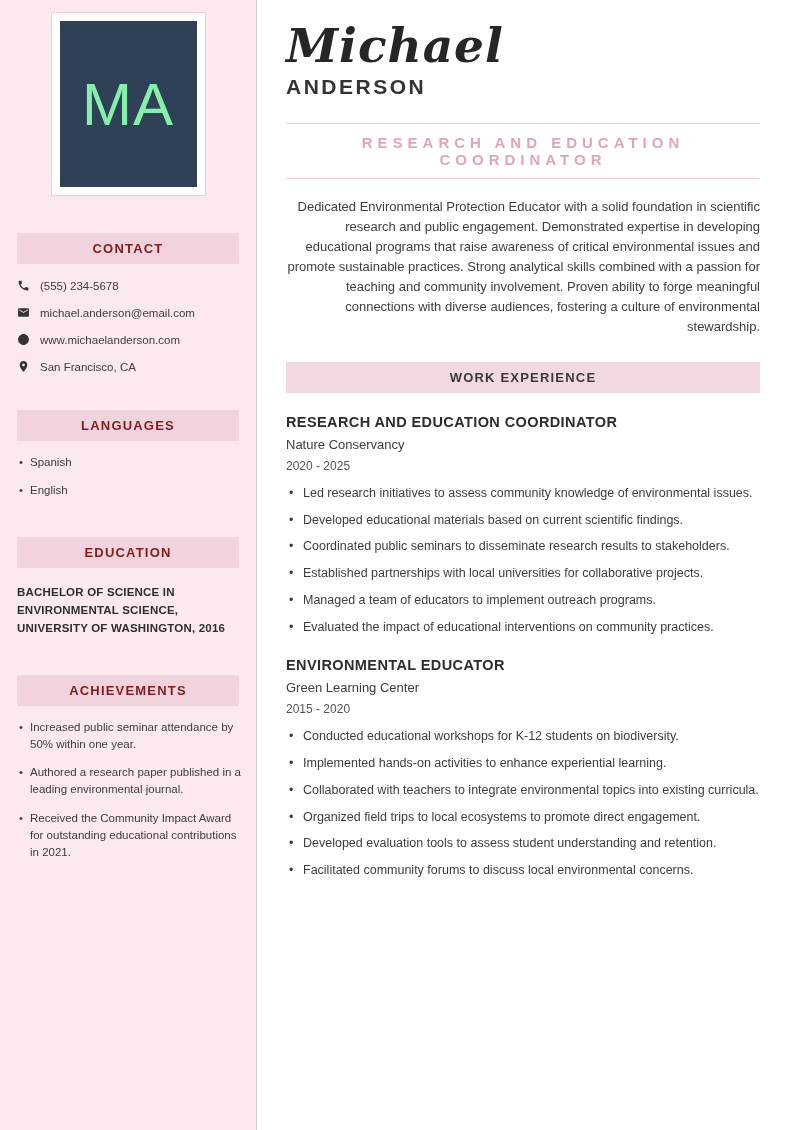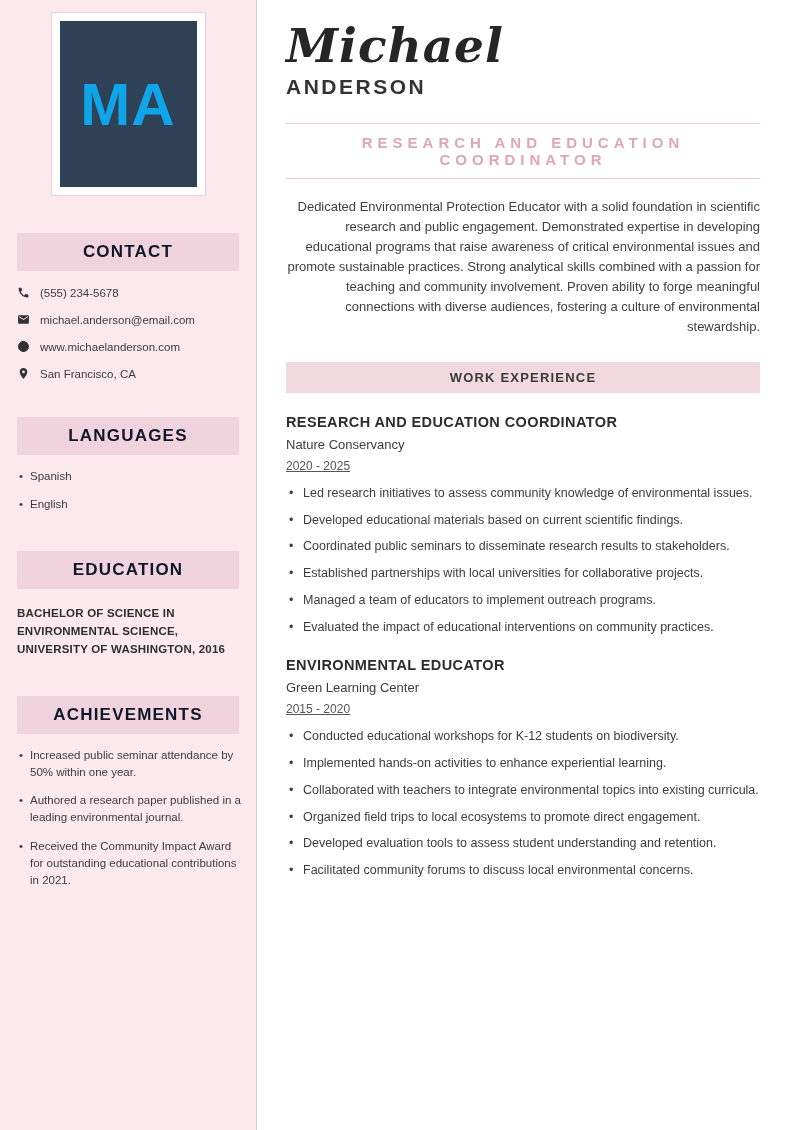--- a/index.html
+++ b/index.html
@@ -14,27 +14,27 @@
   }
   .avatar-frame {
     width:155px; height:184px; margin:0 auto;
     background:#ffffff; border:1px solid #f2cdd8; padding:8px;
   }
   .avatar-box {
     width:100%; height:100%; background:#2e4156;
     display:flex; align-items:center; justify-content:center;
   }
   .avatar-initials {
-    font-size:60px; color:#0ea5e9; letter-spacing:1px; font-weight:700;
+    font-size:60px; color:#86efac; letter-spacing:1px; font-weight:400;
   }
   .side-section { margin-top:37px; }
   .side-band {
-    background:#f0d3dc; margin:0 17px; height:38px;
+    background:#f0d3dc; margin:0 17px; height:31px;
     display:flex; align-items:center; justify-content:center;
-    font-weight:bold; font-size:17px; letter-spacing:1.2px; color:#0f172a;
+    font-weight:bold; font-size:13px; letter-spacing:1.2px; color:#7f1d1d;
   }
   .contact-list { padding:15px 32px 0 17px; }
   .contact-item {
     display:flex; align-items:center; gap:10px;
     margin-bottom:14px; font-size:11.5px; color:#3d3d3d;
   }
   .contact-icon { width:13px; height:13px; flex-shrink:0; fill:#333; }
   .side-list { list-style:none; padding:13px 14px 0 18px; }
   .side-list li {
     position:relative; padding-left:12px; margin-bottom:11px;
@@ -67,21 +67,21 @@
     margin-top:18px; font-size:13px; line-height:20px; color:#3f3f3f;text-align:right;
   }
   .work-band {
     margin-top:25px; height:31px; background:#f2d9e0;
     display:flex; align-items:center; justify-content:center;
     font-weight:bold; font-size:13px; letter-spacing:1.2px; color:#3a3a3a;
   }
   .job { margin-top:21px; }
   .job-title { font-size:14.5px; font-weight:bold; color:#2d2d2d; letter-spacing:0.4px; }
   .job-company { font-size:13px; color:#3d3d3d; margin-top:7px; }
-  .job-dates { font-size:12px; color:#555555; margin-top:7px;text-decoration:underline; }
+  .job-dates { font-size:12px; color:#555555; margin-top:7px; }
   .job-bullets { list-style:none; margin-top:12px; }
   .job-bullets li {
     position:relative; padding-left:17px; margin-bottom:10px;
     font-size:12.5px; line-height:1.35; color:#3d3d3d;
   }
   .job-bullets li::before { content:"\2022"; position:absolute; left:3px; color:#3d3d3d; }
 </style>
 </head>
 <body>
 

